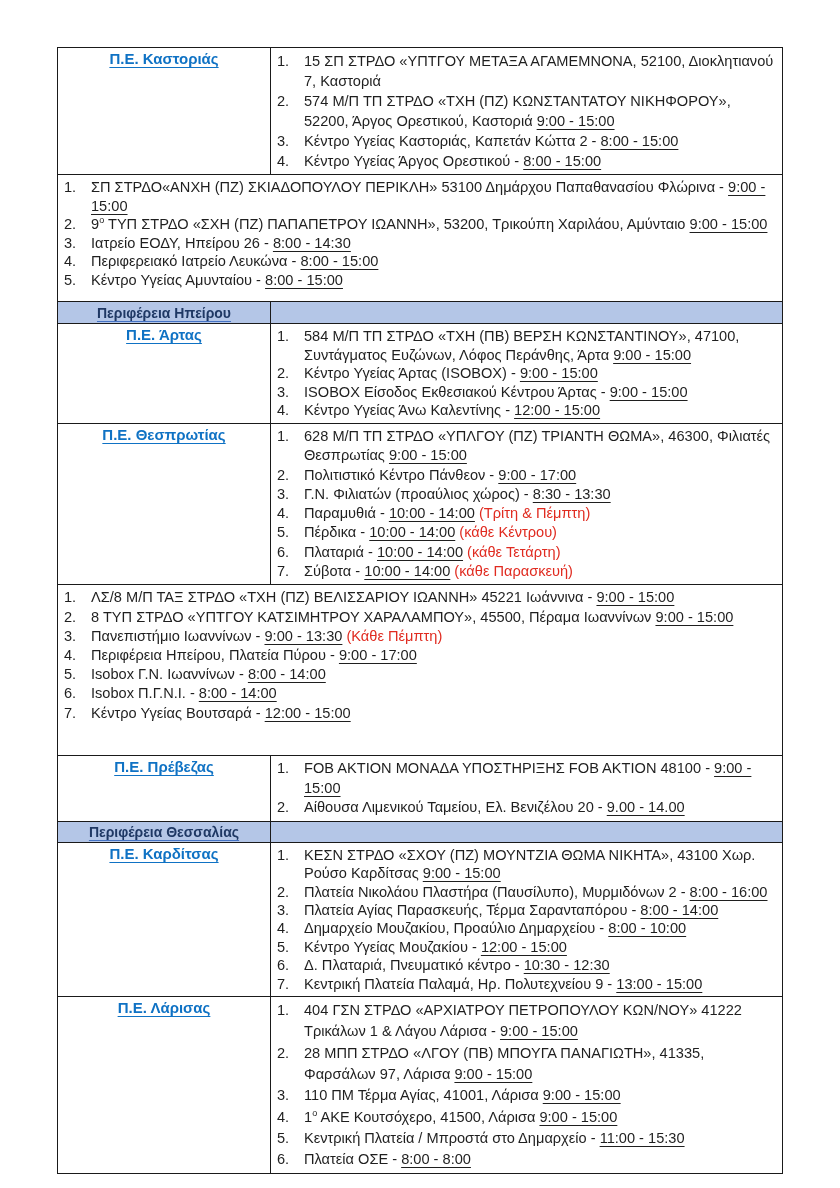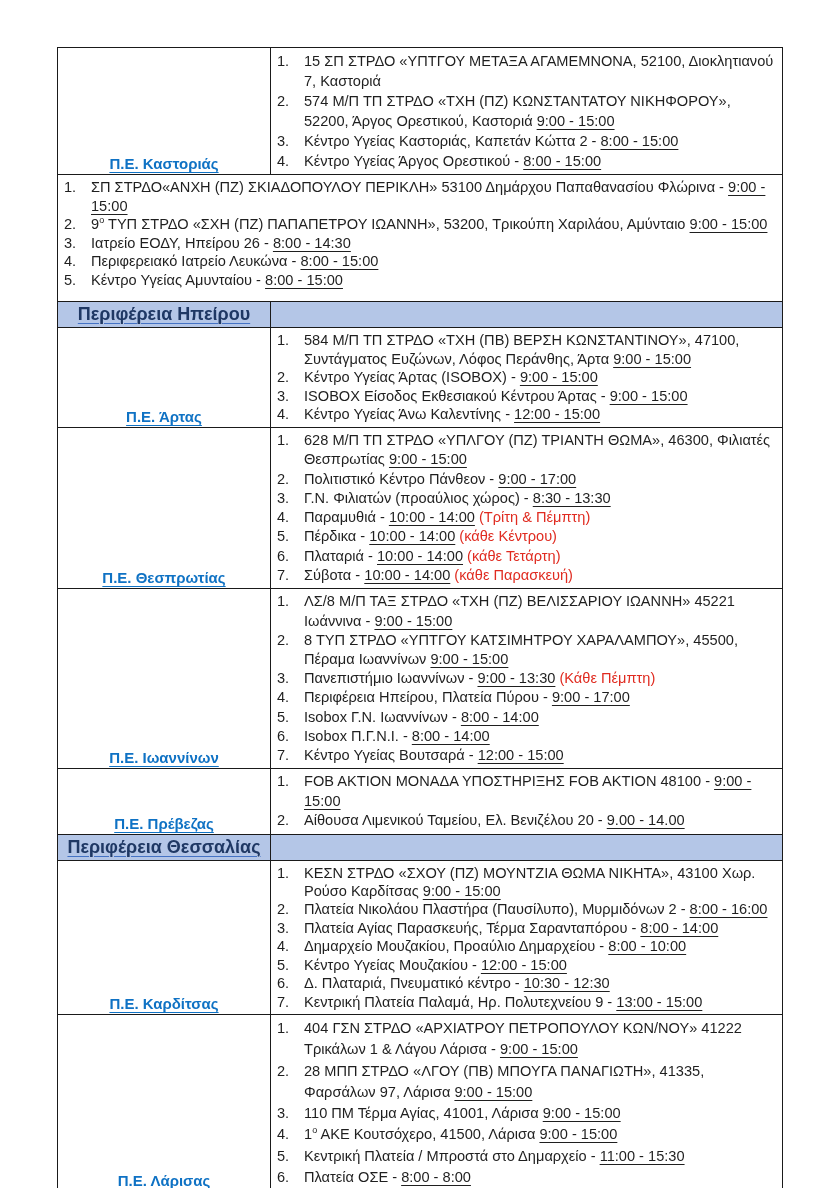--- a/index.html
+++ b/index.html
@@ -14,42 +14,42 @@
     border:1.5px solid var(--border,#1a1a1a);
     box-sizing:border-box;
     background:#fff;
   }
   .row{display:flex;box-sizing:border-box;}
   .row + .row{border-top:1.5px solid var(--border,#1a1a1a);}
   .cell{box-sizing:border-box;}
   .cell-left{
     width:213px;flex:0 0 213px;
     border-right:1.5px solid var(--border,#1a1a1a);
-    display:flex;align-items:flex-end;justify-content:center;
+    display:flex;align-items:flex-start;justify-content:center;
     text-align:center;padding:2px 4px;
   }
   .cell-right{
     flex:1 1 auto;min-width:0;
     padding:3px 8px 3px 6px;
     font-size:14.6px;color:var(--ink,#1f1f1f);
     line-height:19px;
   }
   .region-label{
     color:var(--label-blue,#0f72c4);
     font-weight:bold;font-size:15px;
     text-decoration:underline;
     text-underline-offset:2.5px;
     text-decoration-thickness:1.3px;
     cursor:pointer;
   }
   .header-row{background:var(--header-bg,#b4c6e7);}
   .header-row .cell-left,.header-row .cell-right{align-items:center;}
   .group-label{
     color:var(--header-ink,#1f3864);
-    font-weight:bold;font-size:18px;
+    font-weight:bold;font-size:14px;
     text-decoration:underline;
     text-decoration-color:var(--header-underline,#4472c4);
     text-underline-offset:2.5px;
     text-decoration-thickness:1.4px;
   }
   .item{display:flex;align-items:flex-start;}
   .num{width:27px;flex:0 0 27px;}
   .txt{flex:1 1 auto;min-width:0;}
   .time{
     text-decoration:underline;
@@ -169,23 +169,20 @@
             <span class="num">6.</span>
             <span class="txt"><span>Πλαταριά - </span><span class="time">10:00 - 14:00</span><span class="red"> (κάθε Τετάρτη)</span></span>
           </div>
           <div class="item">
             <span class="num">7.</span>
             <span class="txt"><span>Σύβοτα - </span><span class="time">10:00 - 14:00</span><span class="red"> (κάθε Παρασκευή)</span></span>
           </div>
         </div>
       </div>
       <div class="row" style="min-height: 171px;">
-        <div class="cell cell-left">
-          <span class="region-label">Π.Ε. Ιωαννίνων</span>
-        </div>
         <div class="cell cell-right" style="line-height: 19.2px;">
           <div class="item">
             <span class="num">1.</span>
             <span class="txt"><span>ΛΣ/8 Μ/Π ΤΑΞ ΣΤΡΔΟ «ΤΧΗ (ΠΖ) ΒΕΛΙΣΣΑΡΙΟΥ ΙΩΑΝΝΗ» 45221 Ιωάννινα - </span><span class="time">9:00 - 15:00</span></span>
           </div>
           <div class="item">
             <span class="num">2.</span>
             <span class="txt"><span>8 ΤΥΠ ΣΤΡΔΟ «ΥΠΤΓΟΥ ΚΑΤΣΙΜΗΤΡΟΥ ΧΑΡΑΛΑΜΠΟΥ», 45500, Πέραμα Ιωαννίνων </span><span class="time">9:00 - 15:00</span></span>
           </div>
           <div class="item">

